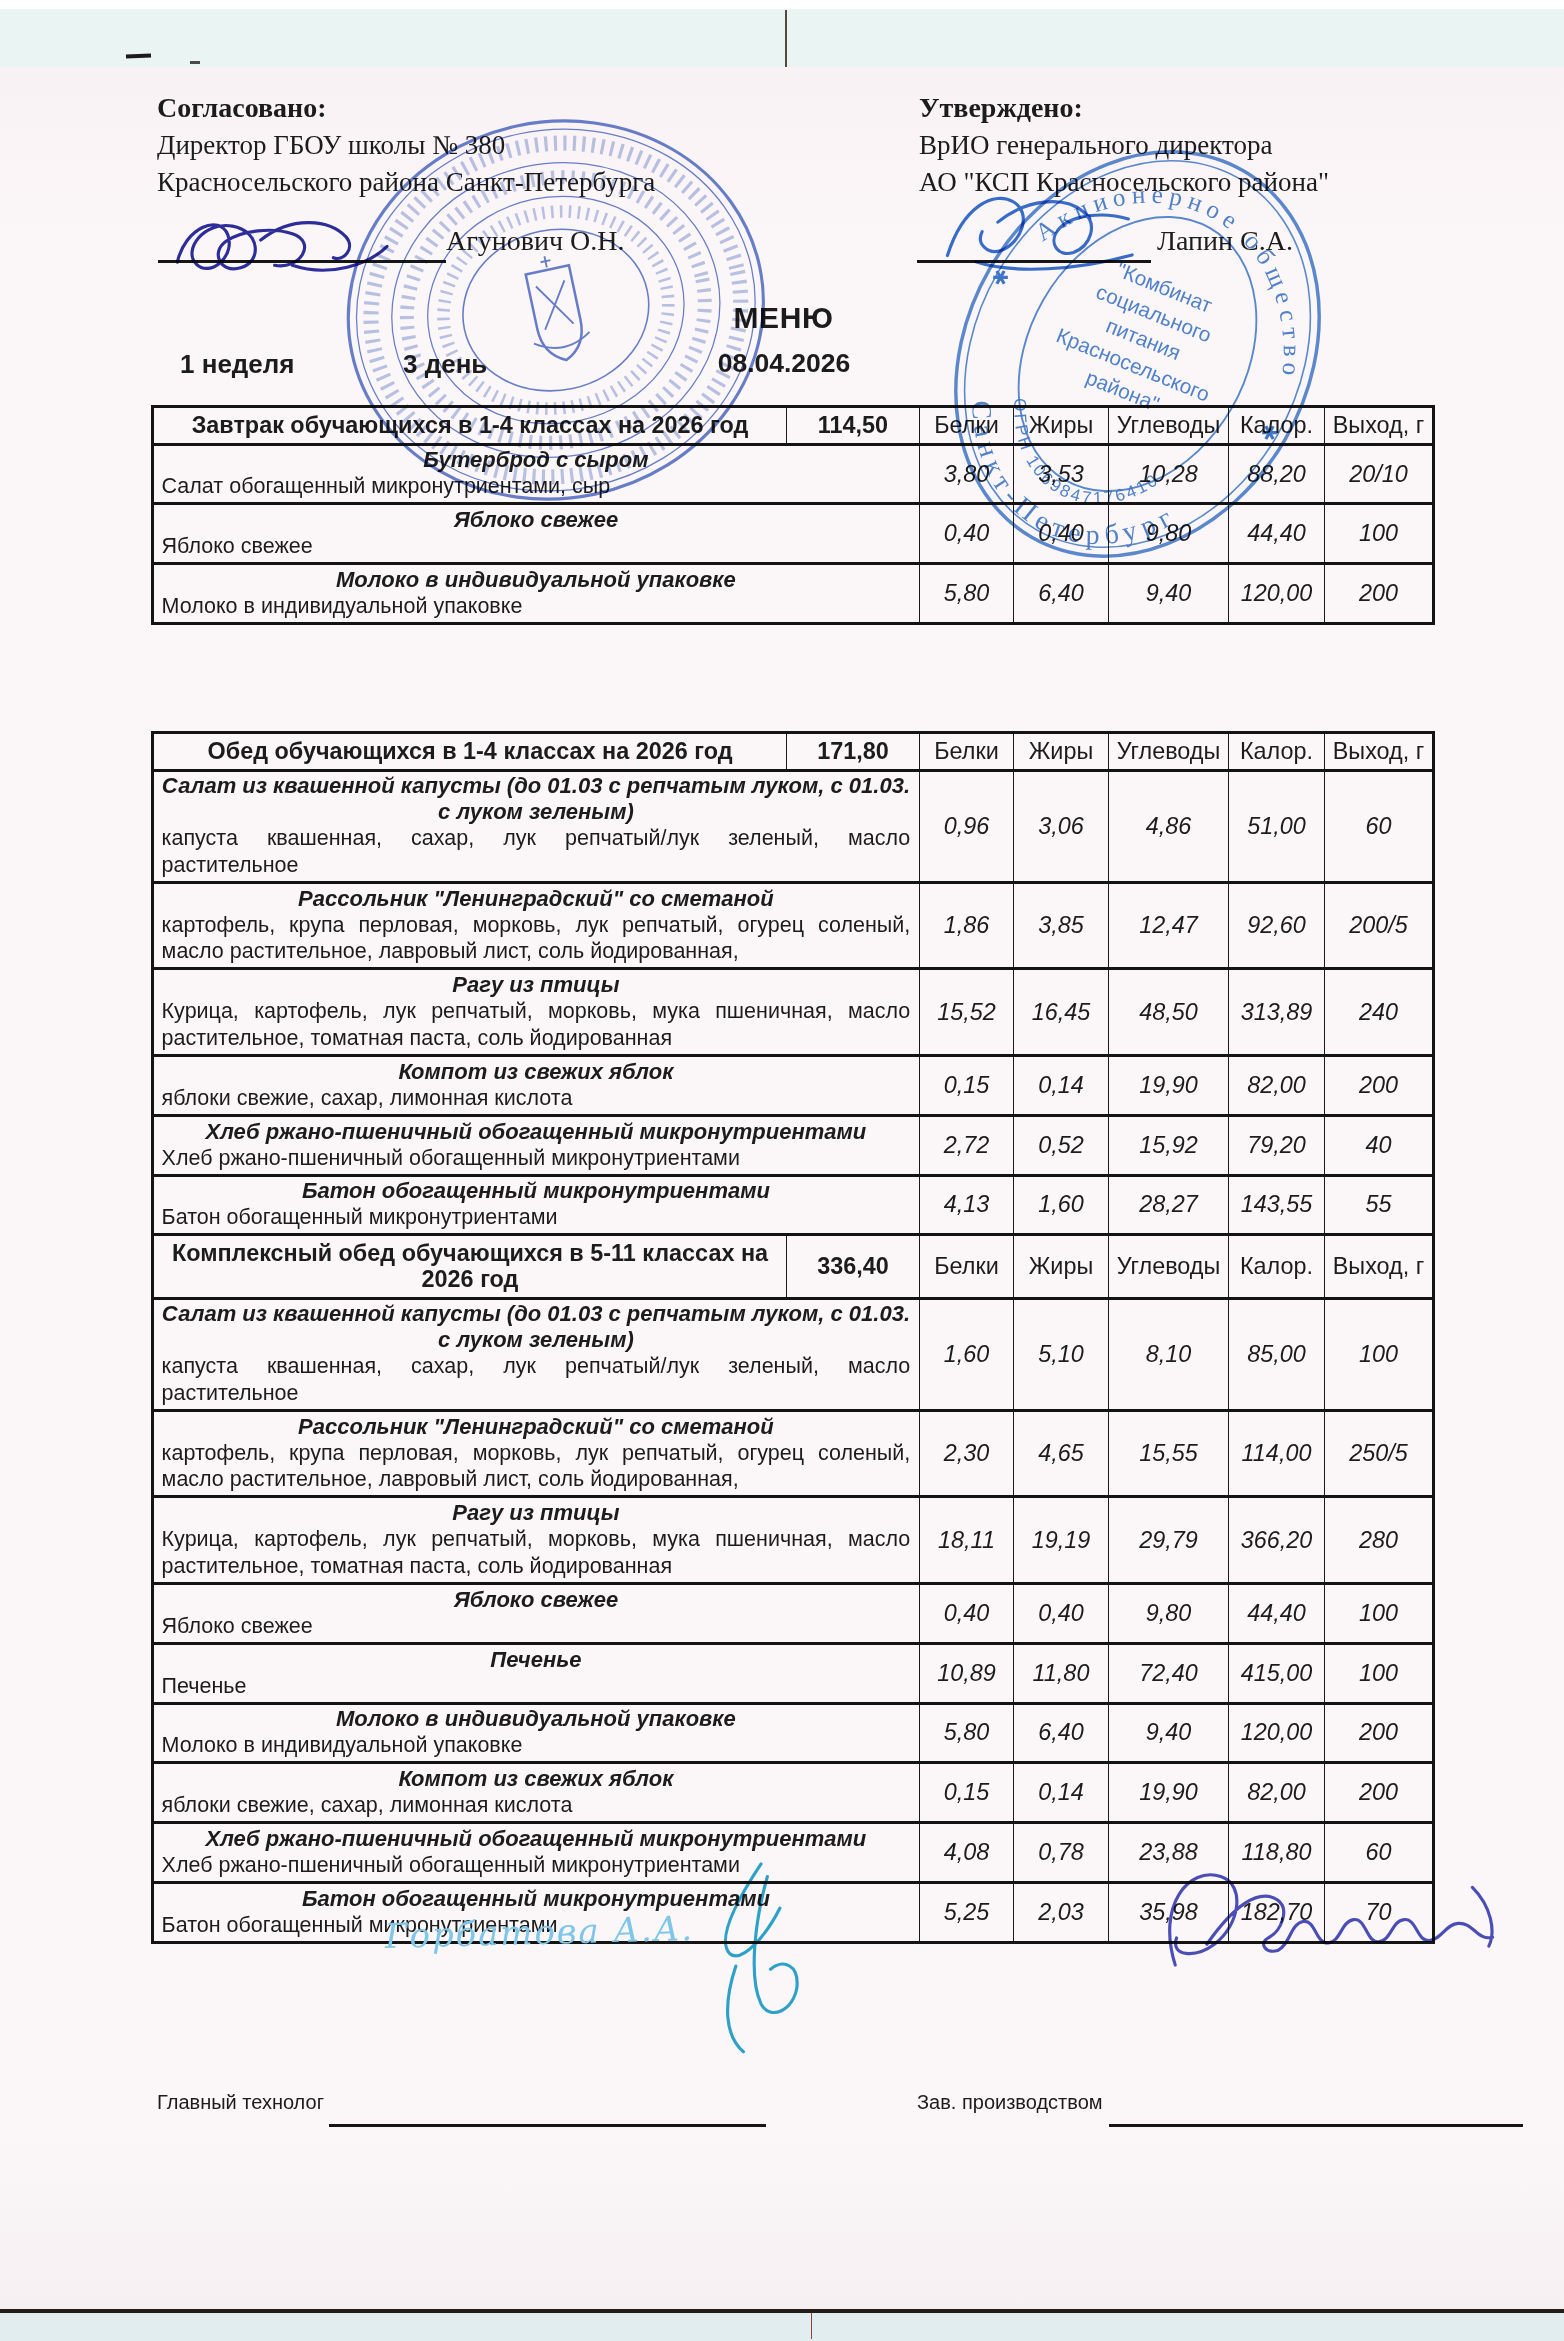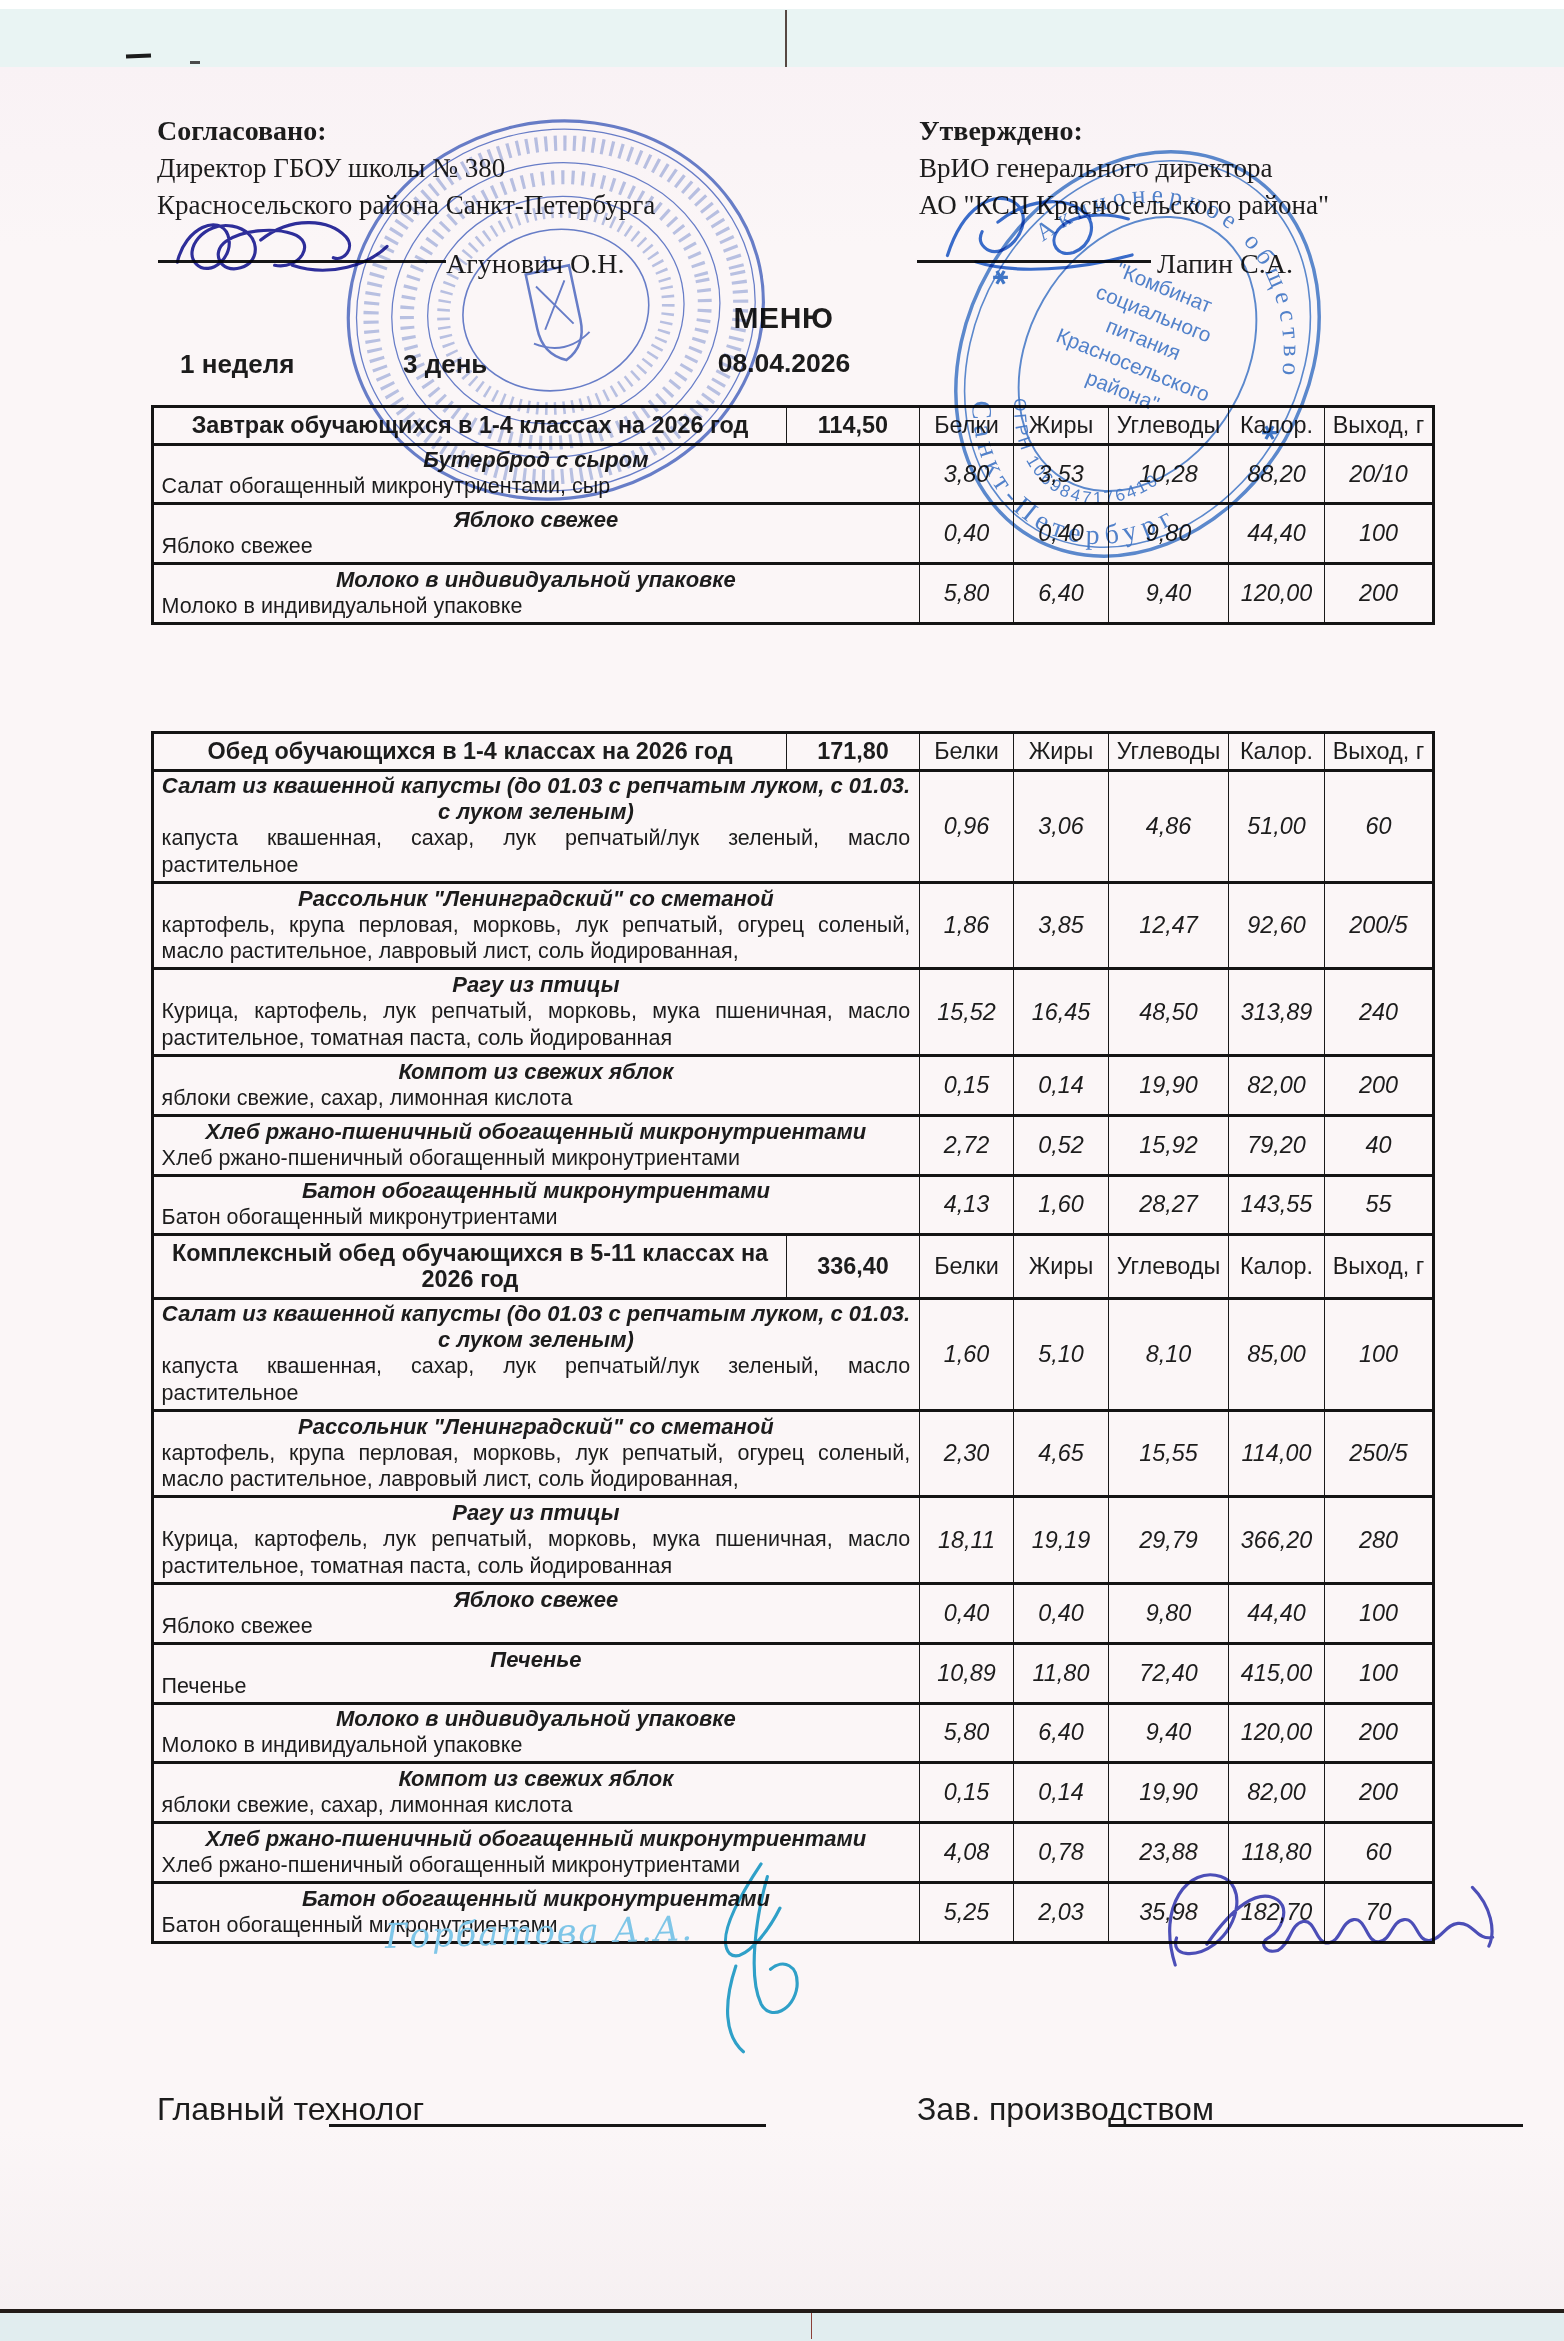--- a/index.html
+++ b/index.html
@@ -1,19 +1,19 @@
 <!DOCTYPE html>
 <html style="font-size:10px"><head>
 <meta charset="utf-8">
 <style>
   html,body{margin:0;padding:0;background:#ffffff;}
   body{width:1565px;height:2342px;position:relative;overflow:hidden;
        font-family:"Liberation Sans","DejaVu Sans",sans-serif;color:#1c1c1c;}
   .abs{position:absolute;}
-  .serif{font-family:"Liberation Serif","DejaVu Serif",serif;margin-top:23px;}
+  .serif{font-family:"Liberation Serif","DejaVu Serif",serif;}
   .sans{font-family:"Liberation Sans","DejaVu Sans",sans-serif;}
 
   
   .band-top{left:0;top:8.8px;width:1565px;height:58px;background:#e9f4f3;}
   .fold-top{left:785px;top:10px;width:1.9px;height:58px;background:#564842;}
   .page{left:0;top:67px;width:1565px;height:2242px;
         background:linear-gradient(180deg,#f9f2f5 0%,#fbf6f7 8%,#fbf6f7 92%,#f6f0f2 100%);}
   .band-bottom{left:0;top:2309px;width:1565px;height:30px;background:#e1edef;border-top:4.4px solid #231c18;}
   .fold-bottom{left:811px;top:2313px;width:1.3px;height:26px;background:#8b4038;}
   .dash1{left:126px;top:54px;width:25px;height:4.4px;background:#1b1b1b;transform:rotate(-2deg);}
@@ -39,21 +39,21 @@
   .h-col{font-size:23.4px;text-align:center;vertical-align:middle;padding:3.8px 1.3px;}
   td.dish{padding:0.6px 8.8px 2.5px 7.6px;vertical-align:top;}
   .dname{font-size:22px;font-weight:bold;font-style:italic;text-align:center;line-height:26px;padding-top:1.3px;}
   .ding{font-size:21.5px;text-align:justify;line-height:26.5px;}
   td.val{font-size:23.4px;font-style:italic;text-align:center;vertical-align:middle;}
 
   
   .stamp{mix-blend-mode:multiply;pointer-events:none;}
   .facsimile{font-family:"DejaVu Serif","Liberation Serif",serif;font-style:italic;
              font-size:34px;color:#7fc6e8;letter-spacing:1.9px;transform:rotate(-1.5deg);}
-  .foot-label{font-size:32px;}
+  .foot-label{font-size:20px;}
 </style>
 </head>
 <body>
 
 <div class="abs band-top"></div>
 <div class="abs fold-top"></div>
 <div class="abs page"></div>
 <div class="abs dash1"></div>
 <div class="abs dash2"></div>
 

